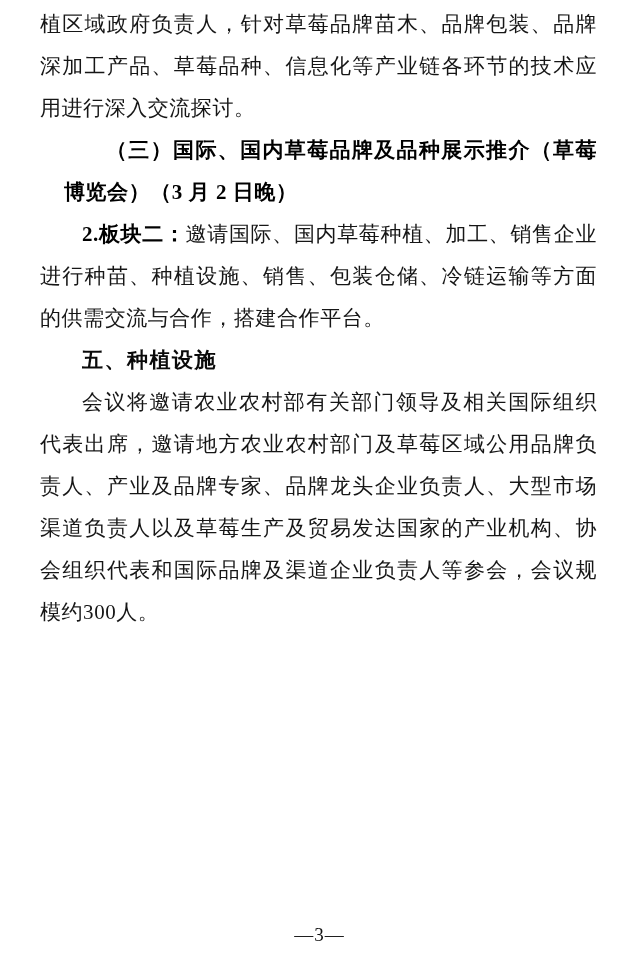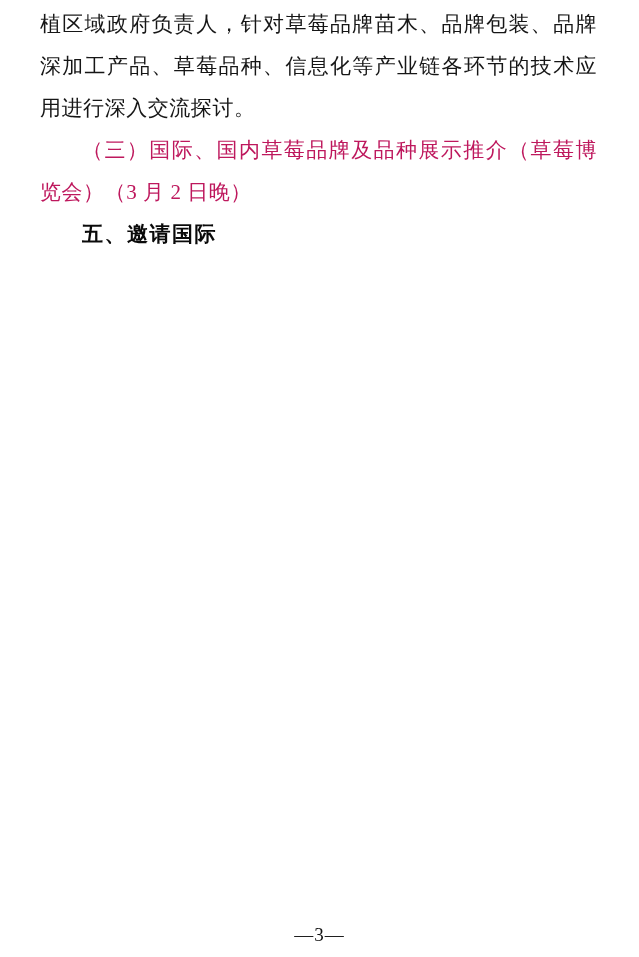--- a/index.html
+++ b/index.html
@@ -30,22 +30,23 @@
   }
   p.body {
     text-indent: 2em;
     font-weight: 400;
   }
   p.noindent {
     text-indent: 0;
   }
   p.heading-kai {
     text-indent: 2em;
-    font-weight: 400;
-    color: #be185d;
+    font-weight: 700;
+    color: #000000;
+    margin-left: 24px;
   }
   p.heading-hei {
     text-indent: 2em;
     font-weight: 700;
     color: #0a0a0a;
     font-family: "Liberation Sans", "DejaVu Sans", sans-serif;
     letter-spacing: 1.5px;
   }
   .lead {
     font-weight: 700;
@@ -69,20 +70,22 @@
 <div class="page">
   <div class="doc">
 
     <p class="body noindent">植区域政府负责人，针对草莓品牌苗木、品牌包装、品牌深加工产品、草莓品种、信息化等产业链各环节的技术应用进行深入交流探讨。</p>
 
     <p class="heading-kai">（三）国际、国内草莓品牌及品种展示推介（草莓博览会）（3 月 2 日晚）</p>
 
 
 
 
+    <p class="body"><span class="lead">2.板块二：</span><span>邀请国际、国内草莓种植、加工、销售企业进行种苗、种植设施、销售、包装仓储、冷链运输等方面的供需交流与合作，搭建合作平台。</span></p>
 
-    <p class="heading-hei">五、邀请国际</p>
+    <p class="heading-hei">五、种植设施</p>
 
+    <p class="body">会议将邀请农业农村部有关部门领导及相关国际组织代表出席，邀请地方农业农村部门及草莓区域公用品牌负责人、产业及品牌专家、品牌龙头企业负责人、大型市场渠道负责人以及草莓生产及贸易发达国家的产业机构、协会组织代表和国际品牌及渠道企业负责人等参会，会议规模约300人。</p>
 
   </div>
 
   <div class="pagenum">—3—</div>
 </div>
 
 </body></html>

